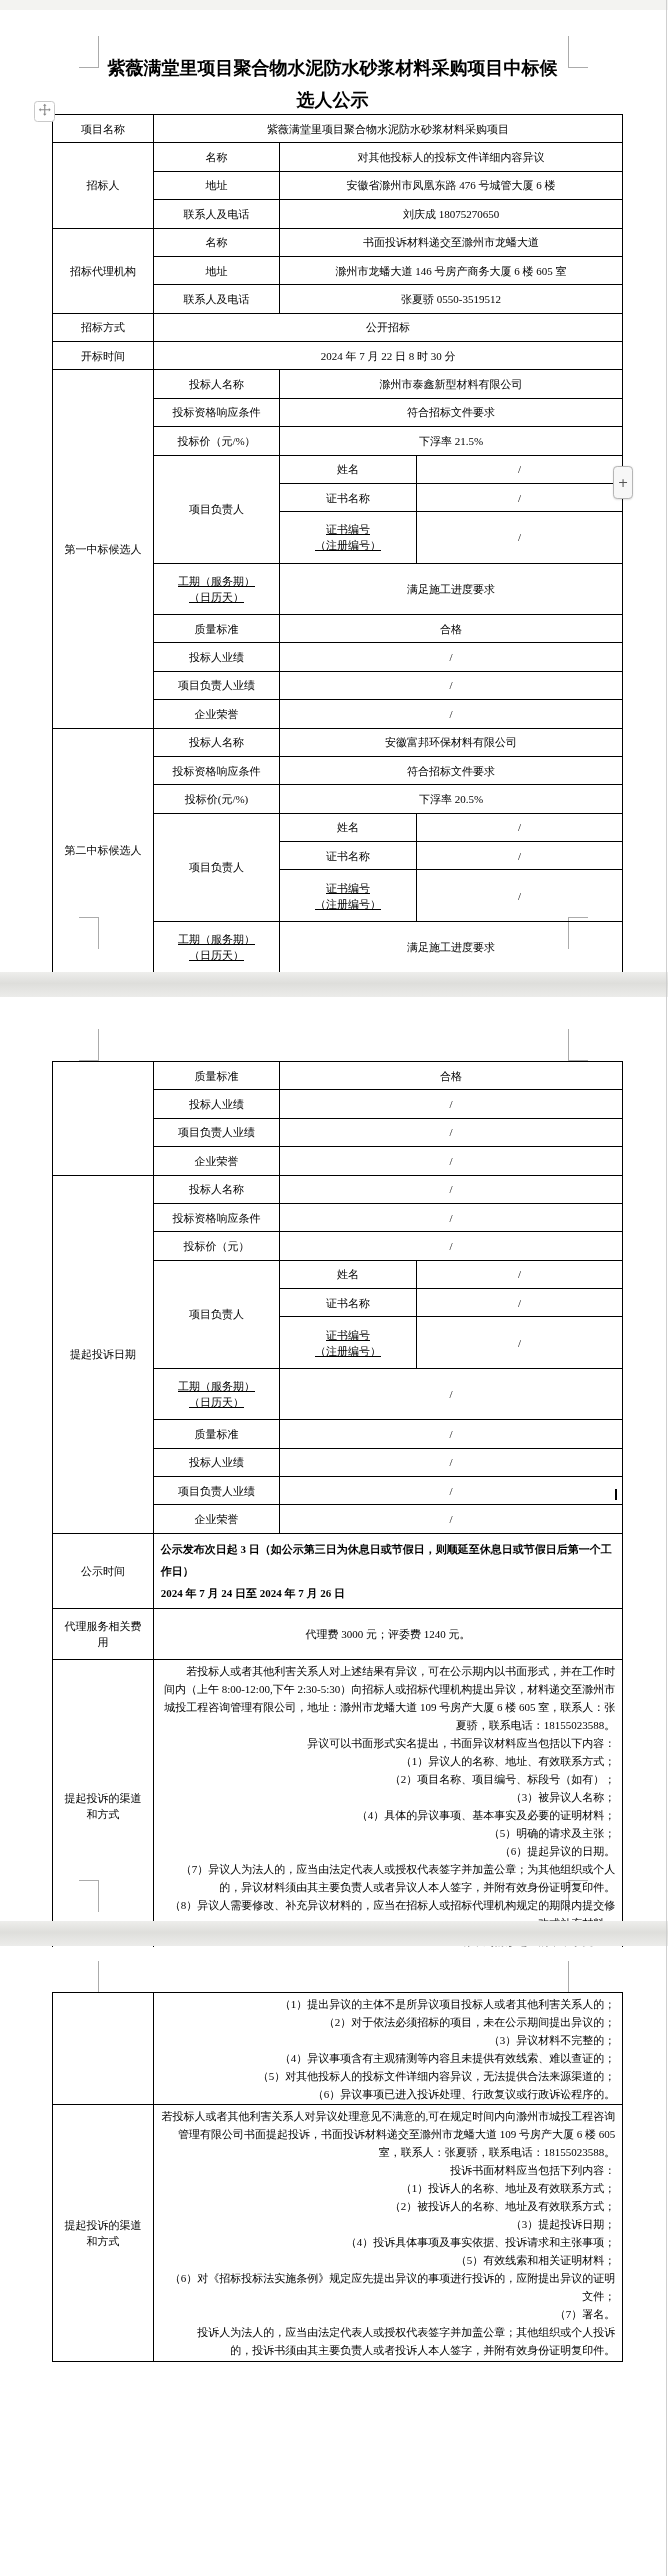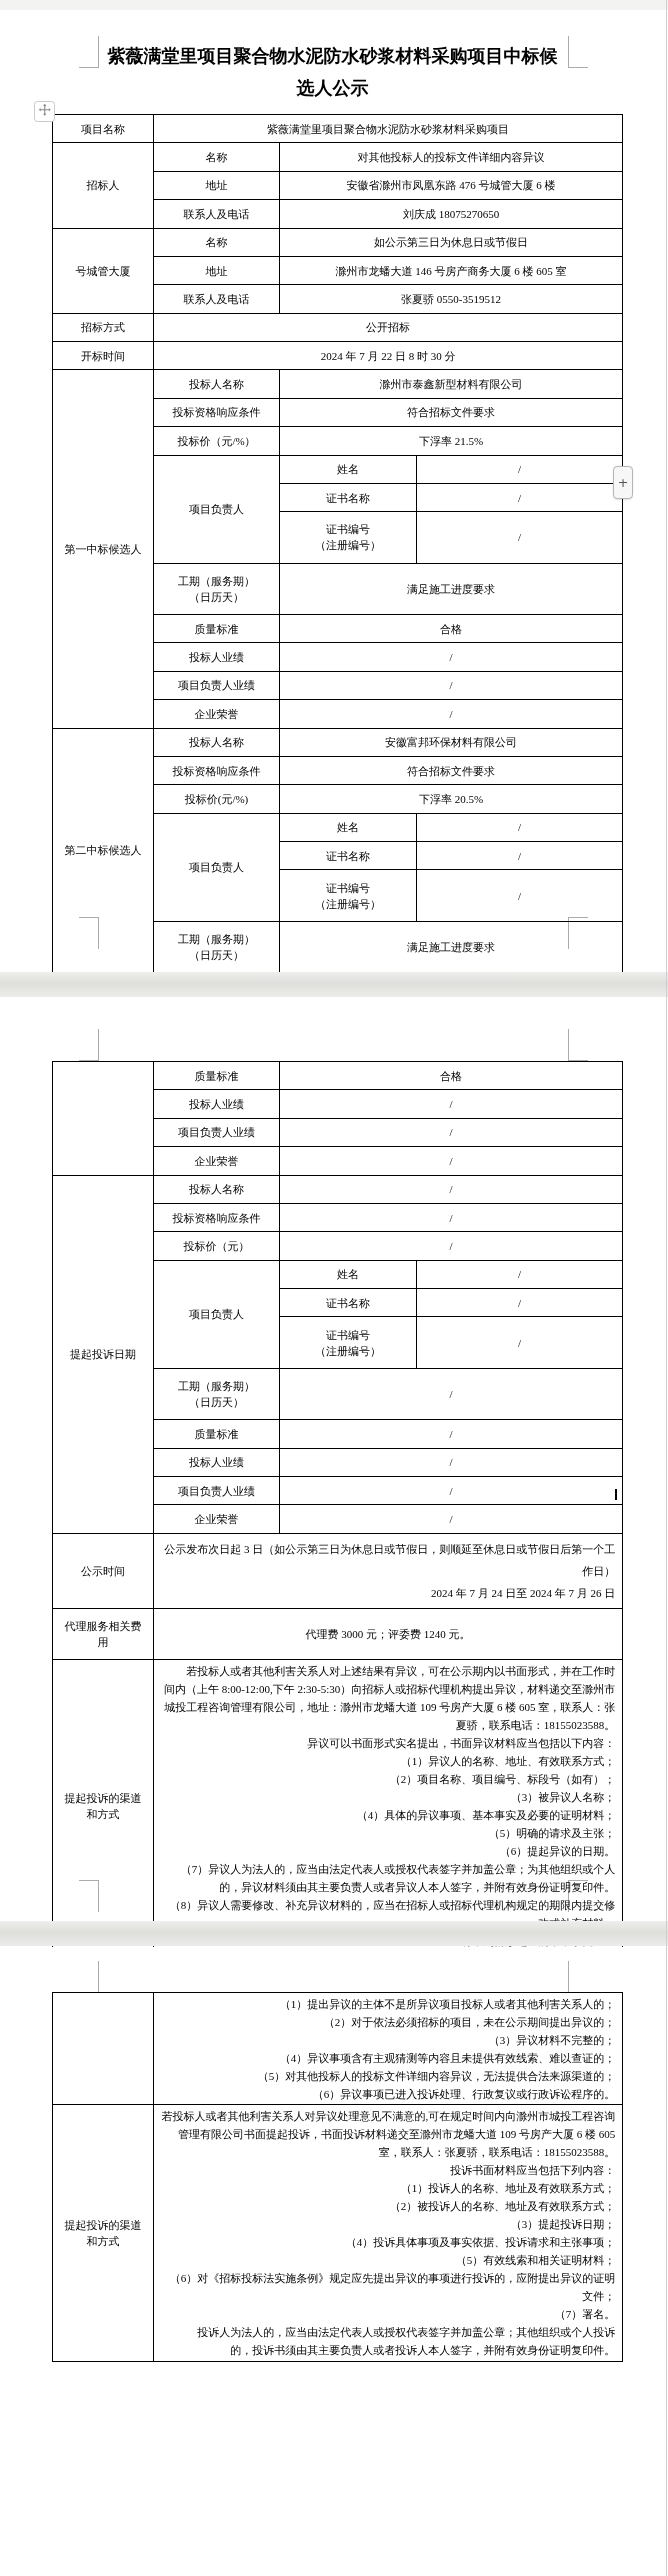--- a/index.html
+++ b/index.html
@@ -21,40 +21,40 @@
   #right-edge{position:absolute;top:0;right:1.7px;width:0.8px;height:2576px;background:#cfcfcf;}
 
   
   .mark{position:absolute;width:19.4px;height:31px;}
   .tl{border-right:0.8px solid #ababab;border-bottom:0.8px solid #ababab;}
   .tr{border-left:0.8px solid #ababab;border-bottom:0.8px solid #ababab;}
   .bl{border-right:0.8px solid #ababab;border-top:0.8px solid #ababab;}
   .br{border-left:0.8px solid #ababab;border-top:0.8px solid #ababab;}
 
   .doc-title{
-    position:absolute;left:0;right:0;margin:0 auto;top:30px;width:456px;
+    position:absolute;left:0;right:0;margin:12px auto;top:30px;width:456px;
     font-size:18px;font-weight:bold;text-align:center;line-height:32px;
   }
   table.doc{
     position:absolute;left:52px;width:569px;
     border-collapse:collapse;table-layout:fixed;
     border:1.7px solid #000;
     font-size:11px;
   }
   table.doc td{
     border:0.8px solid #000;
     vertical-align:middle;
     padding:1.7px 6.8px;
     overflow:hidden;
   }
   td.lbl{text-align:center;line-height:16px;border-radius:12px;}
   td.val{text-align:center;line-height:16px;}
-  td.pre{white-space:pre-line;}
+  td.pre{white-space:pre-line;text-decoration:underline;}
   td.ltext{text-align:right;line-height:18px;white-space:pre-line;padding:3.4px 8.4px;vertical-align:middle;}
-  td.cen3{white-space:pre-line;text-align:right;line-height:22px;}
+  td.cen3{white-space:pre-line;text-align:left;line-height:22px;font-weight:bold;}
   tr.h1 td{height:24px;}
   td.h2c{height:47px;}
   tr.hp td{height:71px;}
 
   #t1{top:104px;}
   #t2{top:64px;}
   #t3{top:45px;}
 
   
   #move-handle{
@@ -105,23 +105,23 @@
       </tr>
       <tr class="h1">
         <td class="lbl">地址</td>
         <td class="val" colspan="2">安徽省滁州市凤凰东路 476 号城管大厦 6 楼</td>
       </tr>
       <tr class="h1">
         <td class="lbl">联系人及电话</td>
         <td class="val" colspan="2">刘庆成 18075270650</td>
       </tr>
       <tr class="h1">
-        <td class="lbl" rowspan="3">号城管大厦</td>
+        <td class="lbl" rowspan="3">招标代理机构</td>
         <td class="lbl">名称</td>
-        <td class="val" colspan="2">如公示第三日为休息日或节假日</td>
+        <td class="val" colspan="2">书面投诉材料递交至滁州市龙蟠大道</td>
       </tr>
       <tr class="h1">
         <td class="lbl">地址</td>
         <td class="val" colspan="2">滁州市龙蟠大道 146 号房产商务大厦 6 楼 605 室</td>
       </tr>
       <tr class="h1">
         <td class="lbl">联系人及电话</td>
         <td class="val" colspan="2">张夏骄 0550-3519512</td>
       </tr>
       <tr class="h1">

